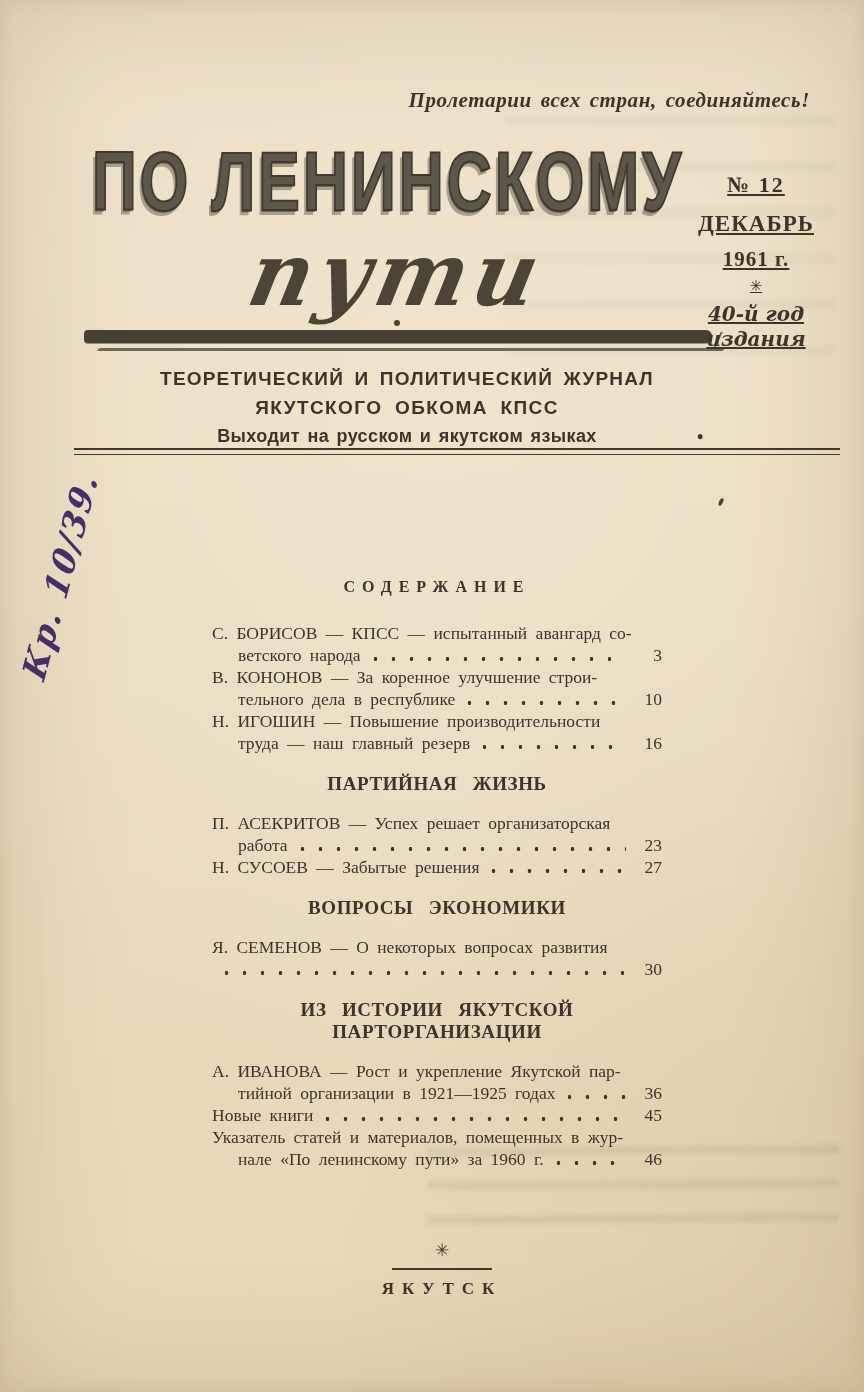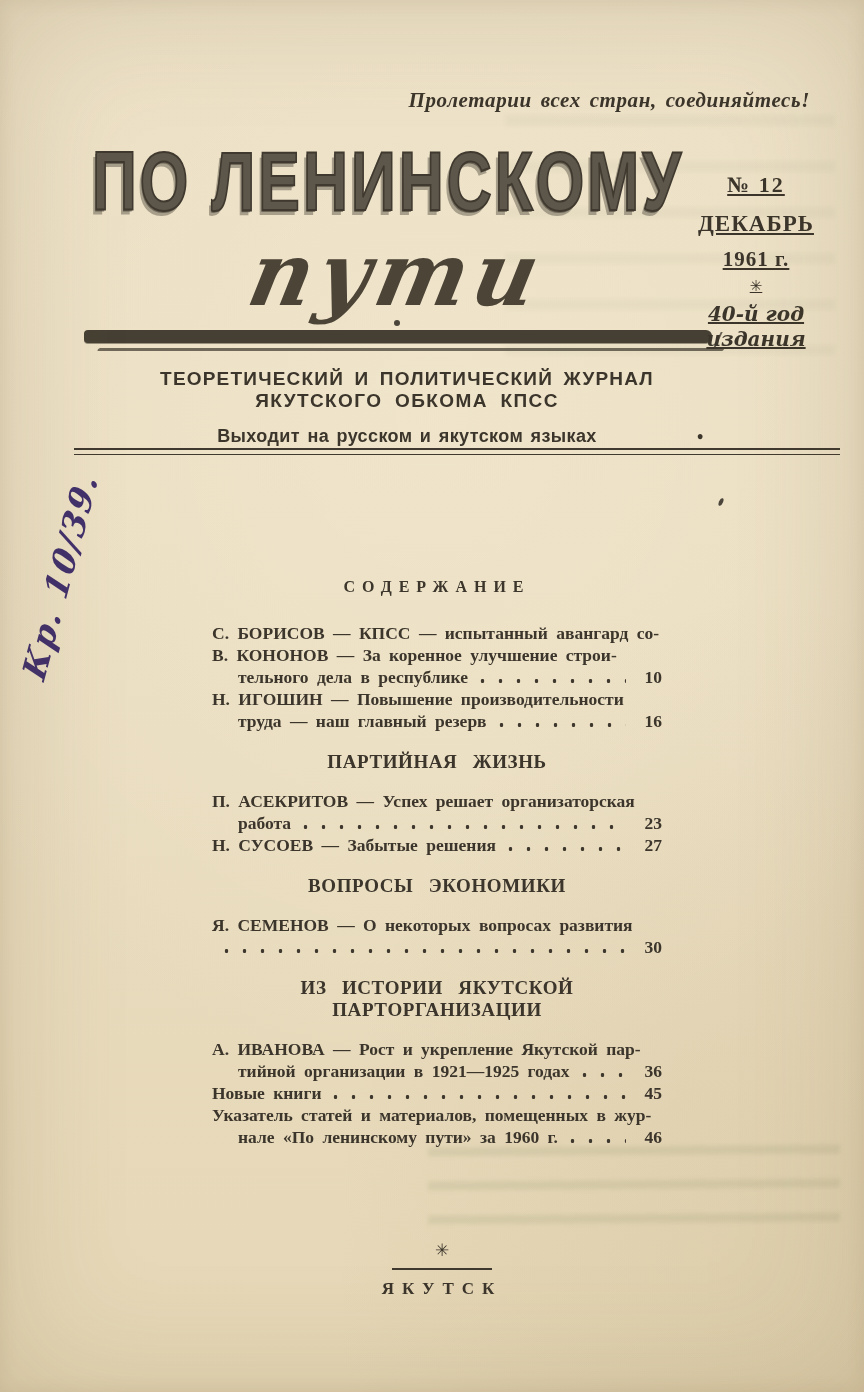--- a/index.html
+++ b/index.html
@@ -45,40 +45,40 @@
   .issue{position:absolute;left:688px;top:172px;width:136px;text-align:center;text-decoration:underline;}
   .issue .num{font-weight:bold;font-size:22px;margin-bottom:13px;letter-spacing:2px;}
   .issue .month{font-weight:bold;font-size:23px;letter-spacing:1px;margin-bottom:10px;}
   .issue .year{font-weight:bold;font-size:21px;margin-bottom:5px;letter-spacing:1px;}
   .issue .star{font-size:15px;margin-bottom:7px;}
   .issue .ed{font-style:italic;font-weight:bold;font-size:20px;line-height:1.25;
     font-family:"DejaVu Serif","Liberation Serif",serif;}
 
   .subtitle{position:absolute;left:118px;top:368px;width:578px;text-align:center;
     font-family:"Liberation Sans","DejaVu Sans",sans-serif;font-weight:bold;}
-  .subtitle .s1{font-size:19px;letter-spacing:1.2px;word-spacing:4px;}
+  .subtitle .s1{font-size:19px;letter-spacing:1.2px;word-spacing:4px;margin-bottom:7px;}
   .subtitle .s2{font-size:19px;letter-spacing:1.4px;word-spacing:6px;}
   .langs{position:absolute;left:118px;top:426px;width:578px;text-align:center;
     font-family:"Liberation Sans","DejaVu Sans",sans-serif;font-weight:bold;font-size:18px;
     letter-spacing:.4px;word-spacing:2px;}
   .langs-bullet{position:absolute;left:697px;top:427px;font-size:18px;font-weight:bold;}
 
   .double-rule{position:absolute;left:74px;top:448px;width:766px;height:4px;
     border-top:2px solid #3f392f;border-bottom:1.5px solid #3f392f;}
 
   .libmark{position:absolute;left:-72px;top:556px;width:265px;text-align:center;
     font-family:"DejaVu Serif","Liberation Serif",serif;font-style:italic;font-weight:bold;
     font-size:33px;letter-spacing:2px;color:var(--hand,#41306b);
     transform:rotate(-75deg) skewX(-8deg);}
 
   .toc{position:absolute;left:212px;top:578px;width:450px;}
   .toc h2{margin:0 0 26px 0;text-align:center;font-size:16px;font-weight:bold;letter-spacing:7px;}
   .toc h3{margin:19px 0 17px 0;text-align:center;font-size:19px;font-weight:bold;
     letter-spacing:.6px;word-spacing:10px;}
-  .entry{font-weight:bold;font-size:17.5px;line-height:22px;word-spacing:4px;}
+  .entry{font-weight:normal;font-size:17.5px;line-height:22px;word-spacing:4px;}
   .line{display:flex;align-items:flex-end;}
   .line .t{white-space:nowrap;}
   .line.cont .t{padding-left:26px;}
   .leader{flex:1 1 auto;min-width:24px;height:6px;margin:0 8px 4px 12px;
     background-image:radial-gradient(circle at 2.5px 3px, #3d372d 1.7px, transparent 2.1px);
     background-size:18px 6px;background-repeat:repeat-x;background-position:left bottom;}
   .pg{min-width:28px;text-align:right;white-space:nowrap;}
 
   .footer{position:absolute;left:232px;top:1241px;width:420px;text-align:center;}
   .footer .fstar{font-size:17px;line-height:20px;}
@@ -124,20 +124,25 @@
   <div class="libmark">Кр. 10/39.</div>
 
   <div class="toc">
     <h2>СОДЕРЖАНИЕ</h2>
     <div id="toc-sections">
         <section>
           <div class="entry">
             <div class="line first">
               <span class="t">С. БОРИСОВ — КПСС — испытанный авангард со-</span>
             </div>
+            <div class="line cont">
+              <span class="t">ветского народа</span>
+              <span class="leader"></span>
+              <span class="pg">3</span>
+            </div>
           </div>
           <div class="entry">
             <div class="line first">
               <span class="t">В. КОНОНОВ — За коренное улучшение строи-</span>
             </div>
             <div class="line cont">
               <span class="t">тельного дела в республике</span>
               <span class="leader"></span>
               <span class="pg">10</span>
             </div>

